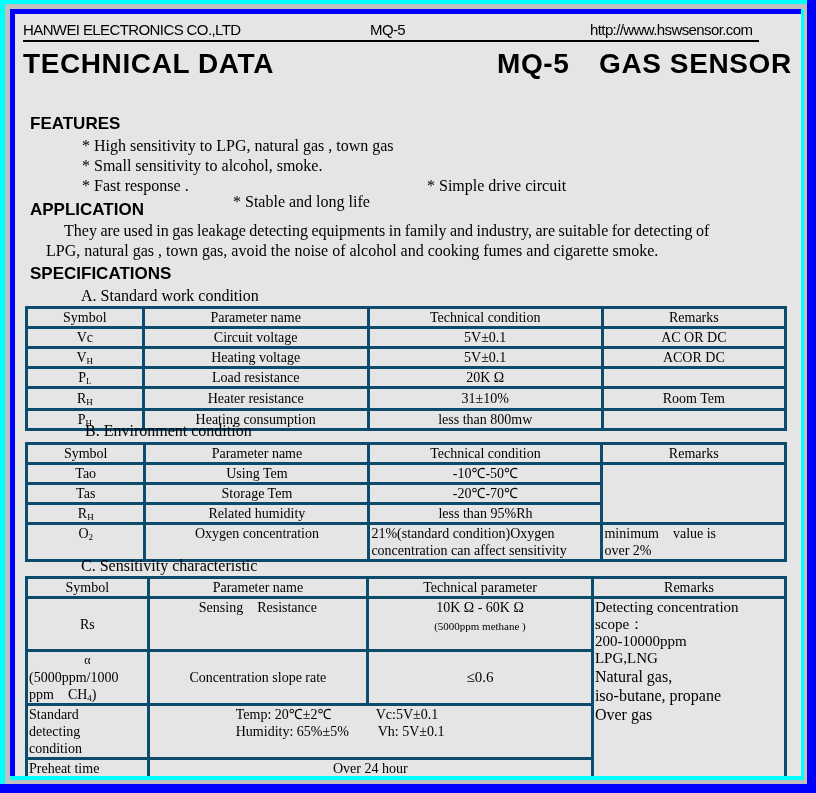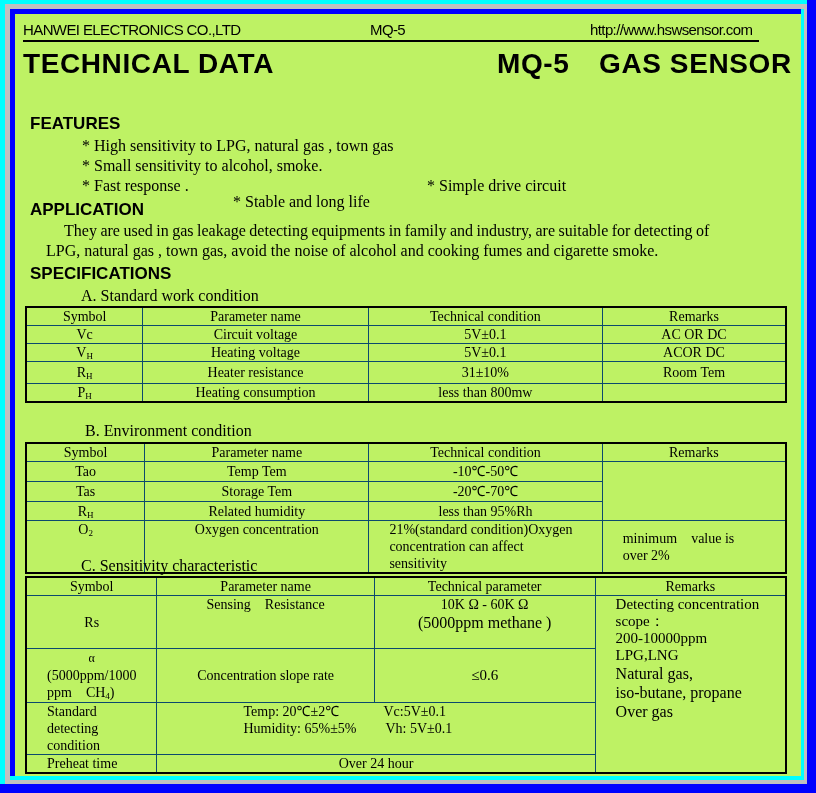--- a/index.html
+++ b/index.html
@@ -13,21 +13,21 @@
   .frame-outer {
     position: absolute; left: 0; top: 0; width: 816px; height: 793px;
     background: #0000ff;
   }
   .frame-cyan-tl { position:absolute; left:0; top:0; width:807px; height:784px; background:#00ffff; }
   .frame-gray-tl { position:absolute; left:5px; top:4px; width:799px; height:776px; background:#c0c0c0; }
   .frame-gray-tl::after { content:""; position:absolute; left:0; top:0; width:796px; height:772px; }
   .frame-blue-tl { position:absolute; left:10px; top:9px; width:791px; height:767px; background:#0000ff; }
   .page {
     position: absolute; left: 15px; top: 14px; width: 786px; height: 762px;
-    background: #bef264; overflow: hidden;
+    background: #e5e5e5; overflow: hidden;
   }
 
   .abs { position: absolute; white-space: nowrap; }
 
   .hdr {
     font-family: "Liberation Sans", sans-serif; font-size: 15px;
     letter-spacing: -0.6px; top: 7px;
   }
   .hdr-line { position:absolute; left: 8px; top: 26px; width: 736px; height: 2px; background:#000; }
   .title {
@@ -43,21 +43,21 @@
     font-family: "Liberation Sans", sans-serif; font-weight: bold; font-size: 17px;
   }
   .body-text { font-size: 16px; }
   .sub-h { font-size: 16px; }
 
   table.spec {
     position: absolute; border-collapse: collapse;
     font-family: "Liberation Serif", serif; font-size: 14px;
   }
   table.spec td {
-    border: 1px solid #0c4a6e; padding: 0 20px; line-height: 17px;
+    border: 3px solid #0c4a6e; padding: 0 1px; line-height: 17px;
     vertical-align: middle; text-align: center;
   }
   table.spec { border: 2px solid #000; }
   table.spec td.left { text-align: left; }
   sub { font-size: 9px; vertical-align: -2px; line-height: 0; }
 
   .rem-big { font-size: 15px; line-height: 18px; text-align: left; }
   .rem-big .l { display:block; }
   .rem-big .l.big { font-size: 16px; line-height: 19px; }
 </style>
@@ -120,20 +120,26 @@
       <td>Circuit voltage</td>
       <td>5V±0.1</td>
       <td>AC OR DC</td>
     </tr>
     <tr>
       <td><span>V</span><sub>H</sub></td>
       <td>Heating voltage</td>
       <td>5V±0.1</td>
       <td>ACOR DC</td>
     </tr>
+    <tr>
+      <td><span>P</span><sub>L</sub></td>
+      <td>Load resistance</td>
+      <td>20K Ω</td>
+      <td></td>
+    </tr>
     <tr style="height:22px;">
       <td><span>R</span><sub>H</sub></td>
       <td>Heater resistance</td>
       <td>31±10%</td>
       <td>Room Tem</td>
     </tr>
     <tr>
       <td><span>P</span><sub>H</sub></td>
       <td>Heating consumption</td>
       <td>less than 800mw</td>
@@ -152,21 +158,21 @@
       </colgroup>
     <tbody>
         <tr>
       <td>Symbol</td>
       <td>Parameter name</td>
       <td>Technical condition</td>
       <td>Remarks</td>
     </tr>
     <tr style="height:20px;">
       <td><span>Tao</span></td>
-      <td>Temp Tem</td>
+      <td>Using Tem</td>
       <td>-10℃-50℃</td>
       <td rowspan="3"></td>
     </tr>
     <tr style="height:20px;">
       <td><span>Tas</span></td>
       <td>Storage Tem</td>
       <td>-20℃-70℃</td>
     </tr>
     <tr style="height:19px;">
       <td><span>R</span><sub>H</sub></td>
@@ -201,21 +207,21 @@
       <td>Symbol</td>
       <td>Parameter name</td>
       <td>Technical parameter</td>
       <td>Remarks</td>
     </tr>
     <tr style="height:53px;">
       <td>Rs</td>
       <td style="vertical-align:top;white-space:pre;">Sensing    Resistance</td>
       <td style="vertical-align:top;">
         <div>10K Ω - 60K Ω</div>
-        <div style="font-size:16px;line-height:20px;">(5000ppm methane )</div>
+        <div style="font-size:11px;line-height:20px;">(5000ppm methane )</div>
       </td>
       <td rowspan="4" class="left rem-big" style="vertical-align:top;">
         <span class="l">Detecting concentration</span>
         <span class="l">scope：</span>
         <span class="l">200-10000ppm</span>
         <span class="l">LPG,LNG</span>
         <span class="l big">Natural gas,</span>
         <span class="l big">iso-butane, propane</span>
         <span class="l big">Over gas</span>
       </td>

